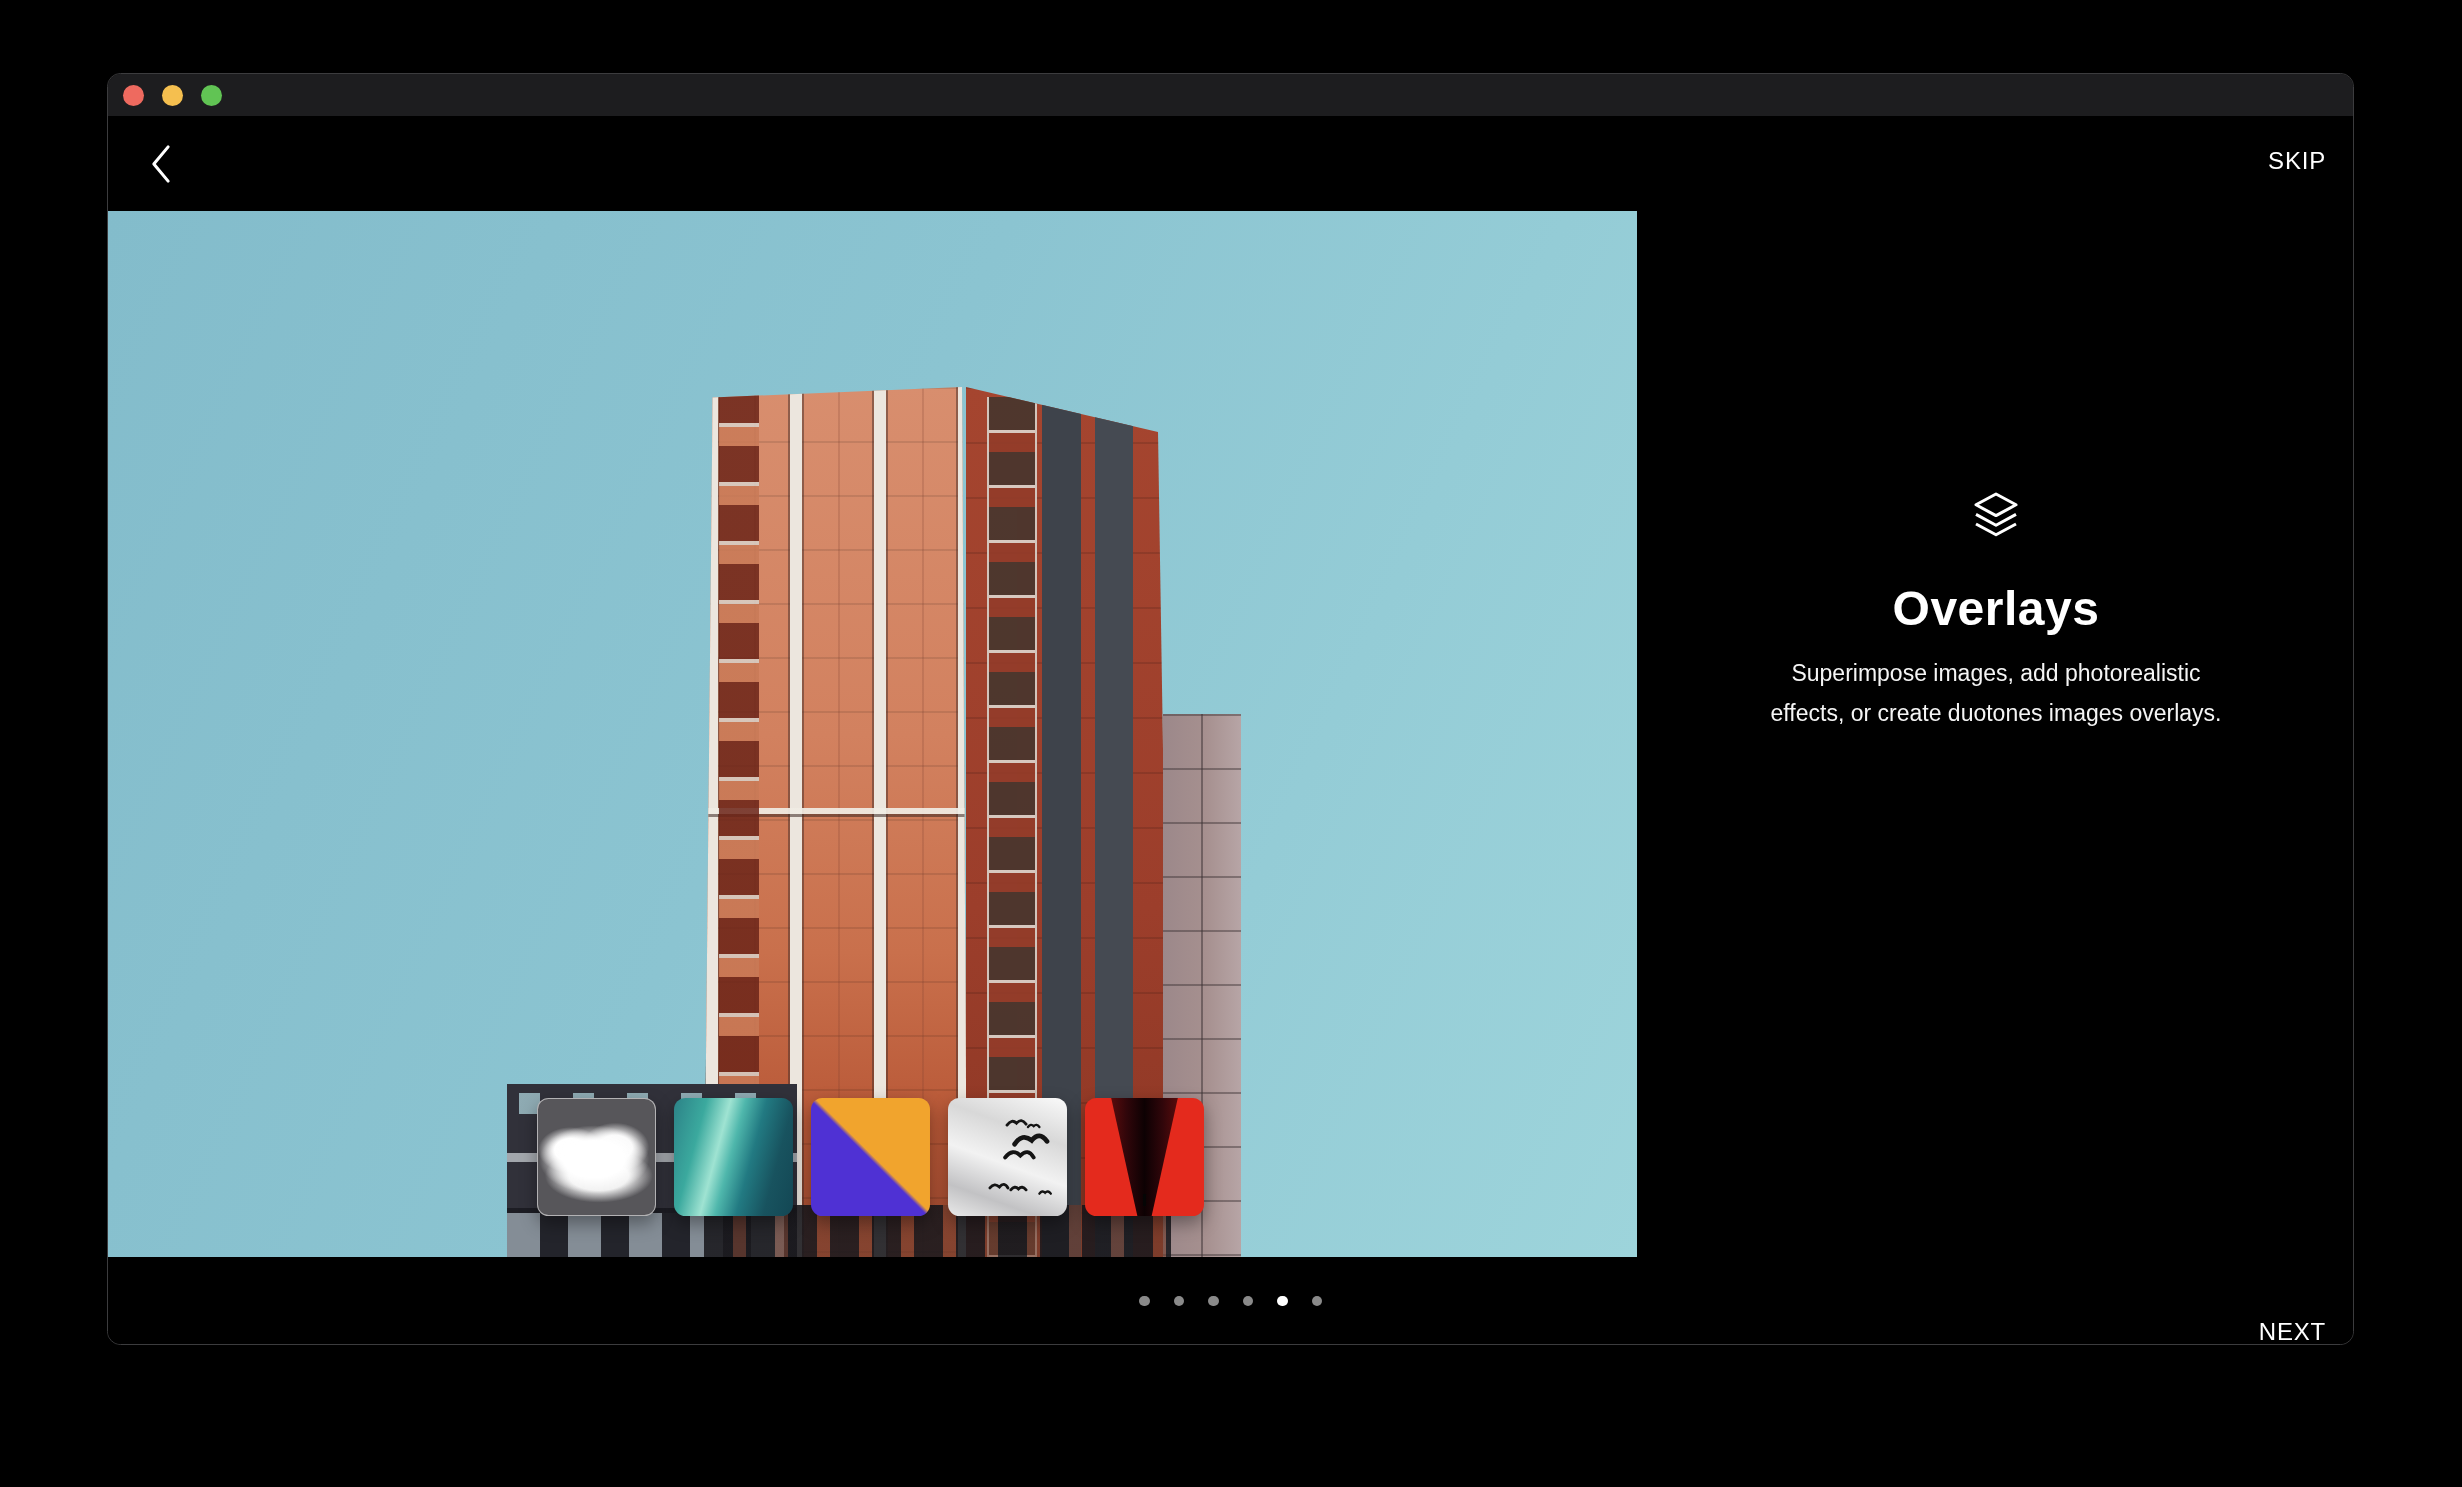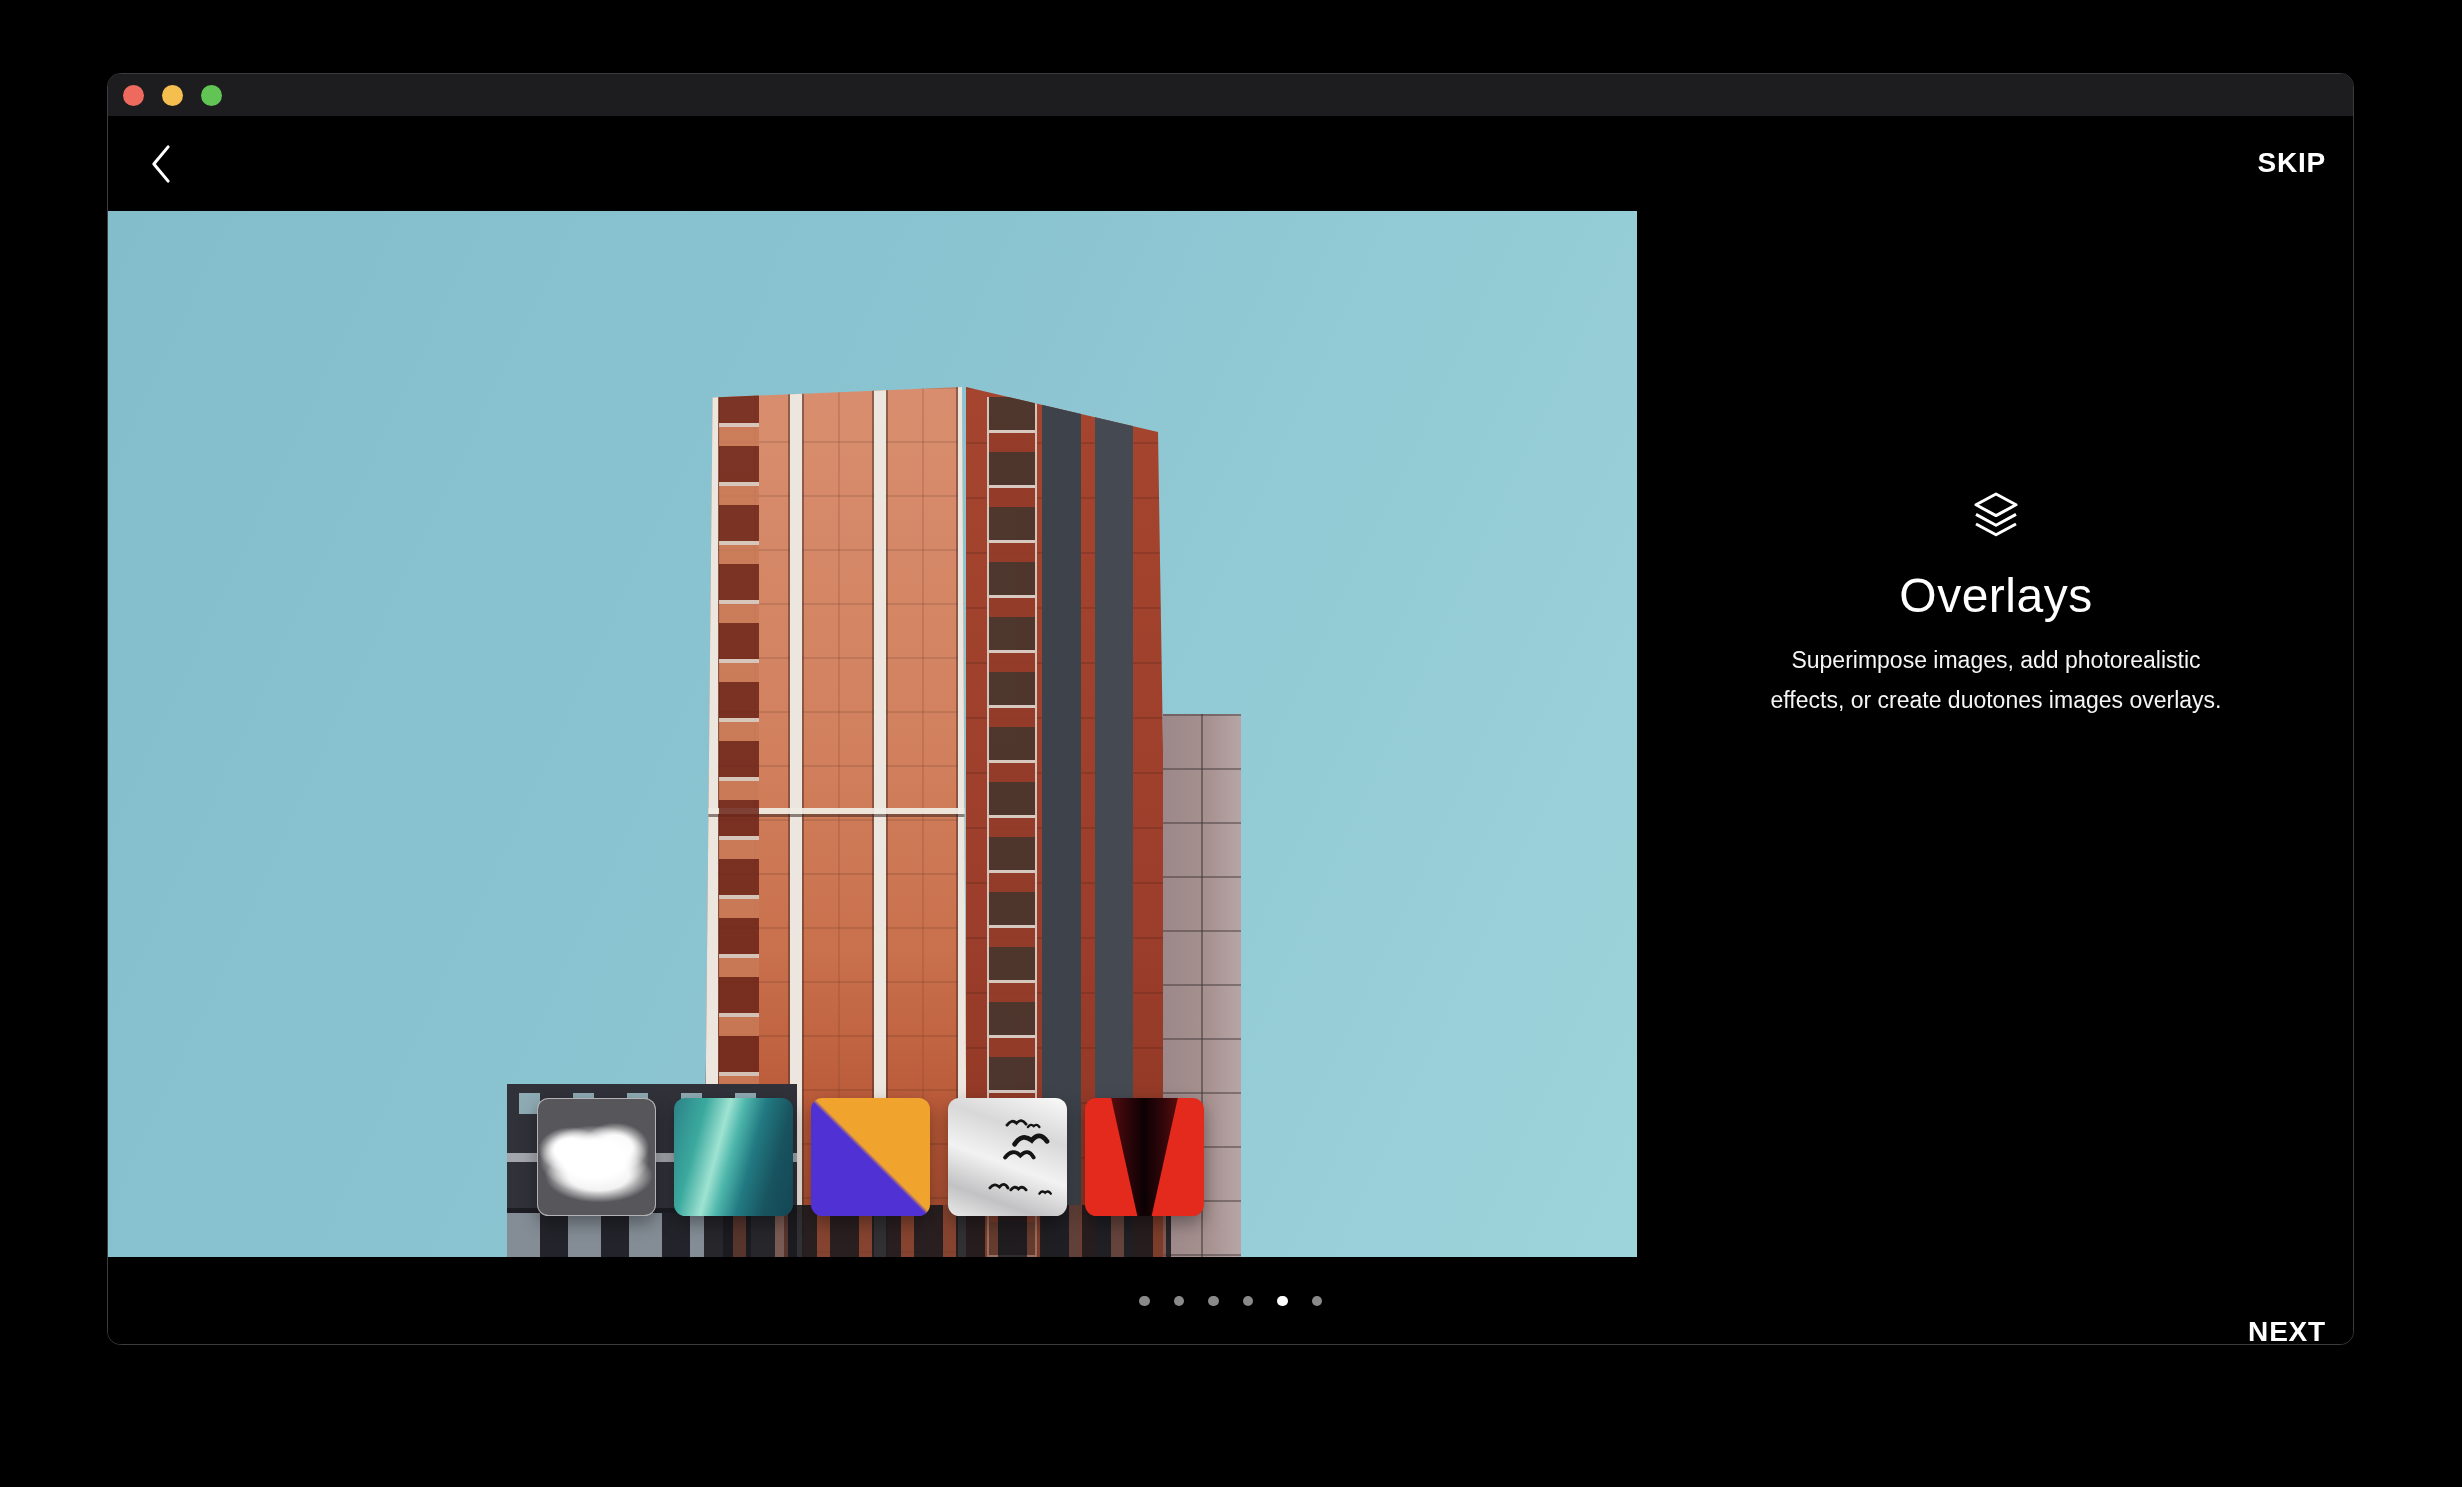--- a/index.html
+++ b/index.html
@@ -14,21 +14,21 @@
   .tl{width:21px;height:21px;border-radius:50%;}
   .tl.red{background:#ee6a5f;}
   .tl.yellow{background:#f5bf4f;}
   .tl.green{background:#61c454;}
 
   .content{position:absolute;left:0;top:42px;right:0;bottom:0;background:#000;}
 
   .back-btn{position:absolute;left:27px;top:21px;width:50px;height:54px;background:none;border:none;
             cursor:pointer;display:flex;align-items:center;justify-content:center;padding:0;}
   .corner-label{position:absolute;right:27px;background:none;border:none;color:#fff;
-                font-weight:700;font-size:28px;letter-spacing:0.8px;cursor:pointer;
+                font-weight:400;font-size:24px;letter-spacing:0.8px;cursor:pointer;
                 font-family:"Liberation Sans",sans-serif;padding:0;}
   .skip{top:31px;}
 
   
   .photo{position:absolute;left:0;top:95px;width:1529px;height:1046px;overflow:hidden;}
   .sky{position:absolute;inset:0;
        background:linear-gradient(115deg,#83bccb 0%,#8bc4d1 45%,#9dd4db 100%);}
 
   .tower-left{position:absolute;left:596px;top:176px;width:263px;height:870px;
     clip-path:polygon(8.6px 10.5px,258px 0,263px 870px,0 870px);
@@ -91,21 +91,21 @@
   .thumb.redarch .funnel{position:absolute;left:0;top:0;width:100%;height:100%;
     clip-path:polygon(22% 0,78% 0,56% 100%,44% 100%);
     background:linear-gradient(90deg,#9c1510,#30060a 35%,#0d0103 50%,#30060a 65%,#9c1510);}
   .thumb.redarch .figure{position:absolute;left:calc(50% - 1.9px);bottom:9.6px;width:3.8px;height:12.4px;background:#050505;}
 
   
   .side{position:absolute;left:1529px;top:95px;width:718px;height:1046px;
         display:flex;flex-direction:column;align-items:center;text-align:center;box-sizing:border-box;
         padding-top:279px;color:#fff;}
   .side .icon{width:48px;height:48px;}
-  .side h1{margin:30px 0 0 0;font-size:48px;font-weight:400;letter-spacing:0.5px;color:#fff;}
+  .side h1{margin:43px 0 0 0;font-size:48px;font-weight:700;letter-spacing:0.5px;color:#fff;}
   .side .desc{margin-top:17px;font-size:23px;line-height:40px;color:#f5f5f5;font-weight:400;}
   .side .desc span{display:block;white-space:nowrap;}
 
   
   .bottombar{position:absolute;left:0;right:0;top:1140px;height:90px;}
   .dots{position:absolute;left:0;right:0;top:0;bottom:0;display:flex;align-items:center;
         justify-content:center;gap:24px;}
   .dot{width:10.5px;height:10.5px;border-radius:50%;background:#8a8a8a;cursor:pointer;}
   .dot.active{background:#ffffff;}
   .next{top:50%;transform:translateY(-50%);margin-top:31px;}

